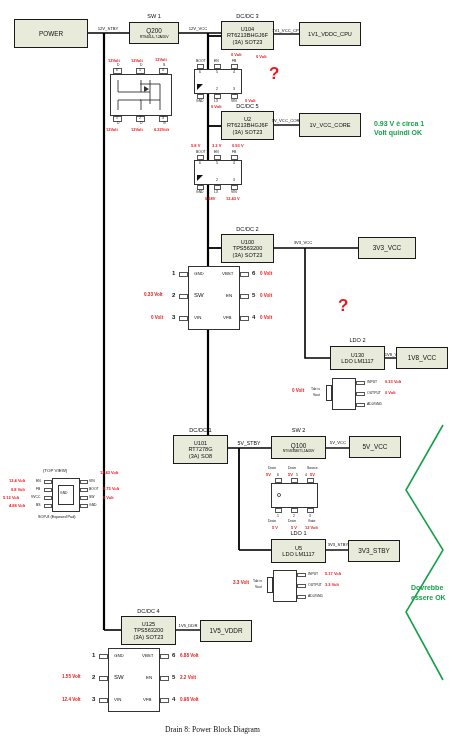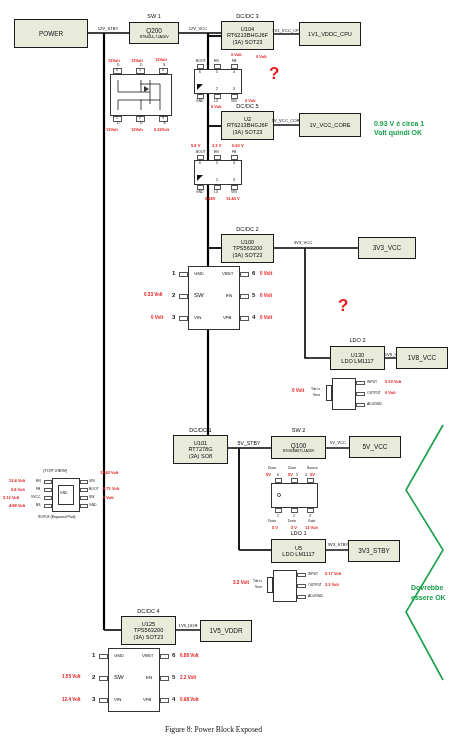--- a/index.html
+++ b/index.html
@@ -395,15 +395,15 @@
   <div class="box" style="left:160px;top:654px;width:9px;height:5px;"></div>
   <div class="box" style="left:160px;top:676px;width:9px;height:5px;"></div>
   <div class="box" style="left:160px;top:698px;width:9px;height:5px;"></div>
   <div class="pinn" style="left:172px;top:652px;">6</div>
   <div class="pinn" style="left:172px;top:674px;">5</div>
   <div class="pinn" style="left:172px;top:696px;">4</div>
   <div class="v" style="left:180px;top:653px;">6.88 Volt</div>
   <div class="v" style="left:180px;top:675px;">2.2 Volt</div>
   <div class="v" style="left:180px;top:697px;">0.98 Volt</div>
 
-  <div class="cap" style="left:165px;top:725px;">Figure 8: Power Block Exposed</div>
+  <div class="cap" style="left:165px;top:725px;">Drain 8: Power Block Diagram</div>
 
 </div>
 
 </body></html>

